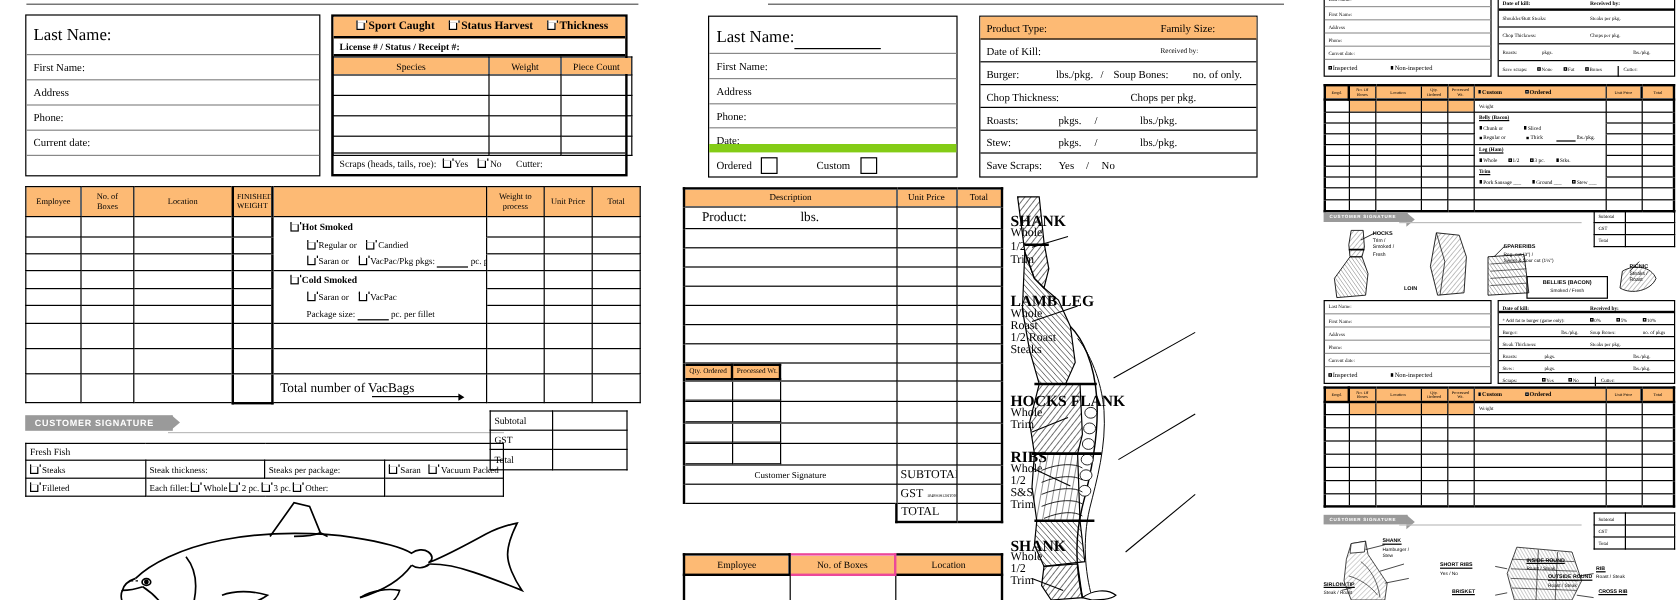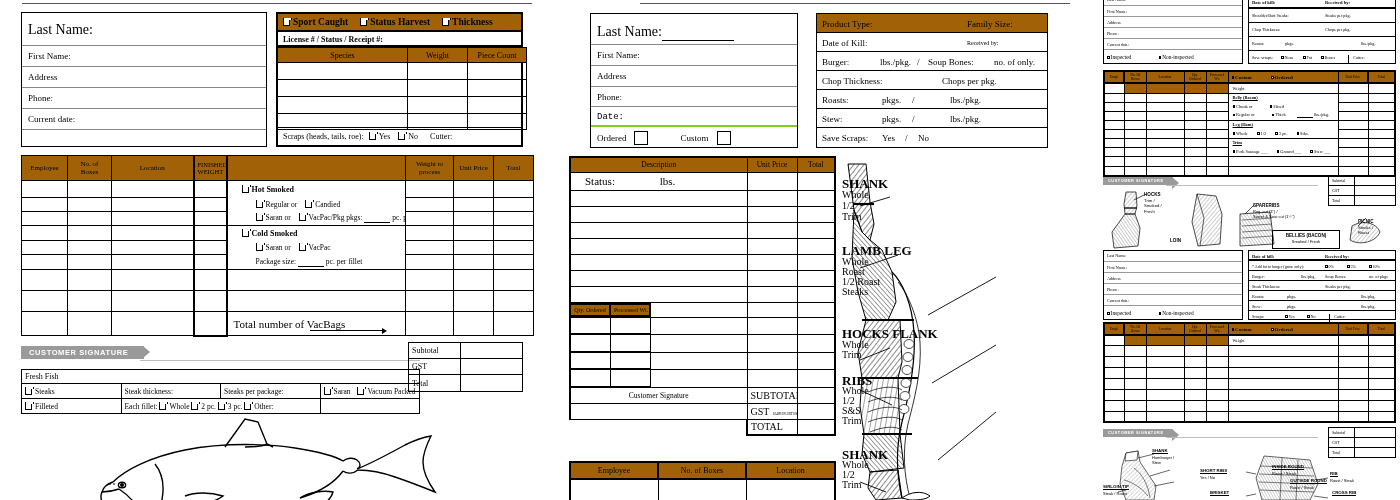--- a/index.html
+++ b/index.html
@@ -14,21 +14,21 @@
   }
   .page { position:absolute; top:0; left:0; width:1400px; height:500px; }
 
   
   .cropline { position:absolute; height:1px; background:#555; }
 
   
   .panel { position:absolute; }
   .box { border:1px solid #000; }
   .bx2 { border:2px solid #000; }
-  .hdrfill { background:#a16207; }
+  .hdrfill { background:#fdba74;justify-content:center; }
 
   table.ftab { border-collapse:collapse; table-layout:fixed; }
   table.ftab td, table.ftab th {
     border:1px solid #000;
     padding:1px 3px;
     font-weight:normal;
     text-align:left;
     vertical-align:middle;
     overflow:hidden;
     white-space:nowrap;
@@ -381,21 +381,21 @@
       </div>
       <div style="position:absolute;left:0;top:31px;width:100%;height:21px;border-bottom:1px solid #888;padding:5px 0 0 6px;font-size:9px;">
         <span>First Name:</span>
       </div>
       <div style="position:absolute;left:0;top:52px;width:100%;height:21px;border-bottom:1px solid #888;padding:5px 0 0 6px;font-size:9px;">
         <span>Address</span>
       </div>
       <div style="position:absolute;left:0;top:73px;width:100%;height:20px;border-bottom:1px solid #888;padding:5px 0 0 6px;font-size:9px;">
         <span>Phone:</span>
       </div>
-      <div style="position:absolute;left:0;top:93px;width:100%;height:20px;border-bottom:2px solid #84cc16;padding:5px 0 0 6px;font-size:9px;font-family:Liberation Mono, monospace;">
+      <div style="position:absolute;left:0;top:93px;width:100%;height:20px;border-bottom:7px solid #84cc16;padding:5px 0 0 6px;font-size:9px;">
         <span>Date:</span>
       </div>
       <div style="position:absolute;left:0;top:113px;width:100%;height:21px;display:flex;align-items:center;padding-left:6px;font-size:9px;">
         <span>Ordered</span>
         <span class="sqbox" style="margin-left:8px;"></span>
         <span style="margin-left:32px;">Custom</span>
         <span class="sqbox" style="margin-left:8px;"></span>
       </div>
     </div>
 
@@ -441,21 +441,21 @@
 
     <table class="ftab" style="position:absolute;left:9px;top:156px;width:265px;font-size:7.5px;">
       <tbody>
           <tr class="hdrfill">
         <th class="ctr" style="width:177px;height:15px;border-top:2px solid #000;border-left:2px solid #000;">Description</th>
         <th class="ctr" style="width:50px;border-top:2px solid #000;">Unit Price</th>
         <th class="ctr" style="width:38px;border-top:2px solid #000;border-right:2px solid #000;">Total</th>
       </tr>
       <tr>
         <td style="height:18px;border-left:2px solid #000;font-size:11px;padding-left:14px;">
-          <span>Status:</span>
+          <span>Product:</span>
           <span style="margin-left:42px;">lbs.</span>
         </td>
         <td></td>
             <td style="border-right:2px solid #000;"></td>
       </tr>
       <tr>
             <td style="height:16px;border-left:2px solid #000;"></td>
             <td></td>
             <td style="border-right:2px solid #000;"></td>
           </tr>
@@ -579,21 +579,21 @@
         <td style="font-size:10px;border-left:2px solid #000;border-bottom:2px solid #000;">TOTAL</td>
         <td style="border-right:2px solid #000;border-bottom:2px solid #000;"></td>
       </tr>
     </tbody>
       </table>
 
     <table class="ftab" style="position:absolute;left:9px;top:461px;width:265px;font-size:8px;">
       <tbody>
           <tr class="hdrfill">
         <th class="ctr" style="width:88px;height:17px;border:2px solid #000;">Employee</th>
-        <th class="ctr" style="width:88px;border:2px solid #000000;">No. of Boxes</th>
+        <th class="ctr" style="width:88px;border:2px solid #ec4899;">No. of Boxes</th>
         <th class="ctr" style="width:89px;border:2px solid #000;">Location</th>
       </tr>
       <tr>
         <td style="height:22px;border-left:2px solid #000;"></td>
         <td></td>
         <td style="border-right:2px solid #000;"></td>
       </tr>
     </tbody>
       </table>
 

